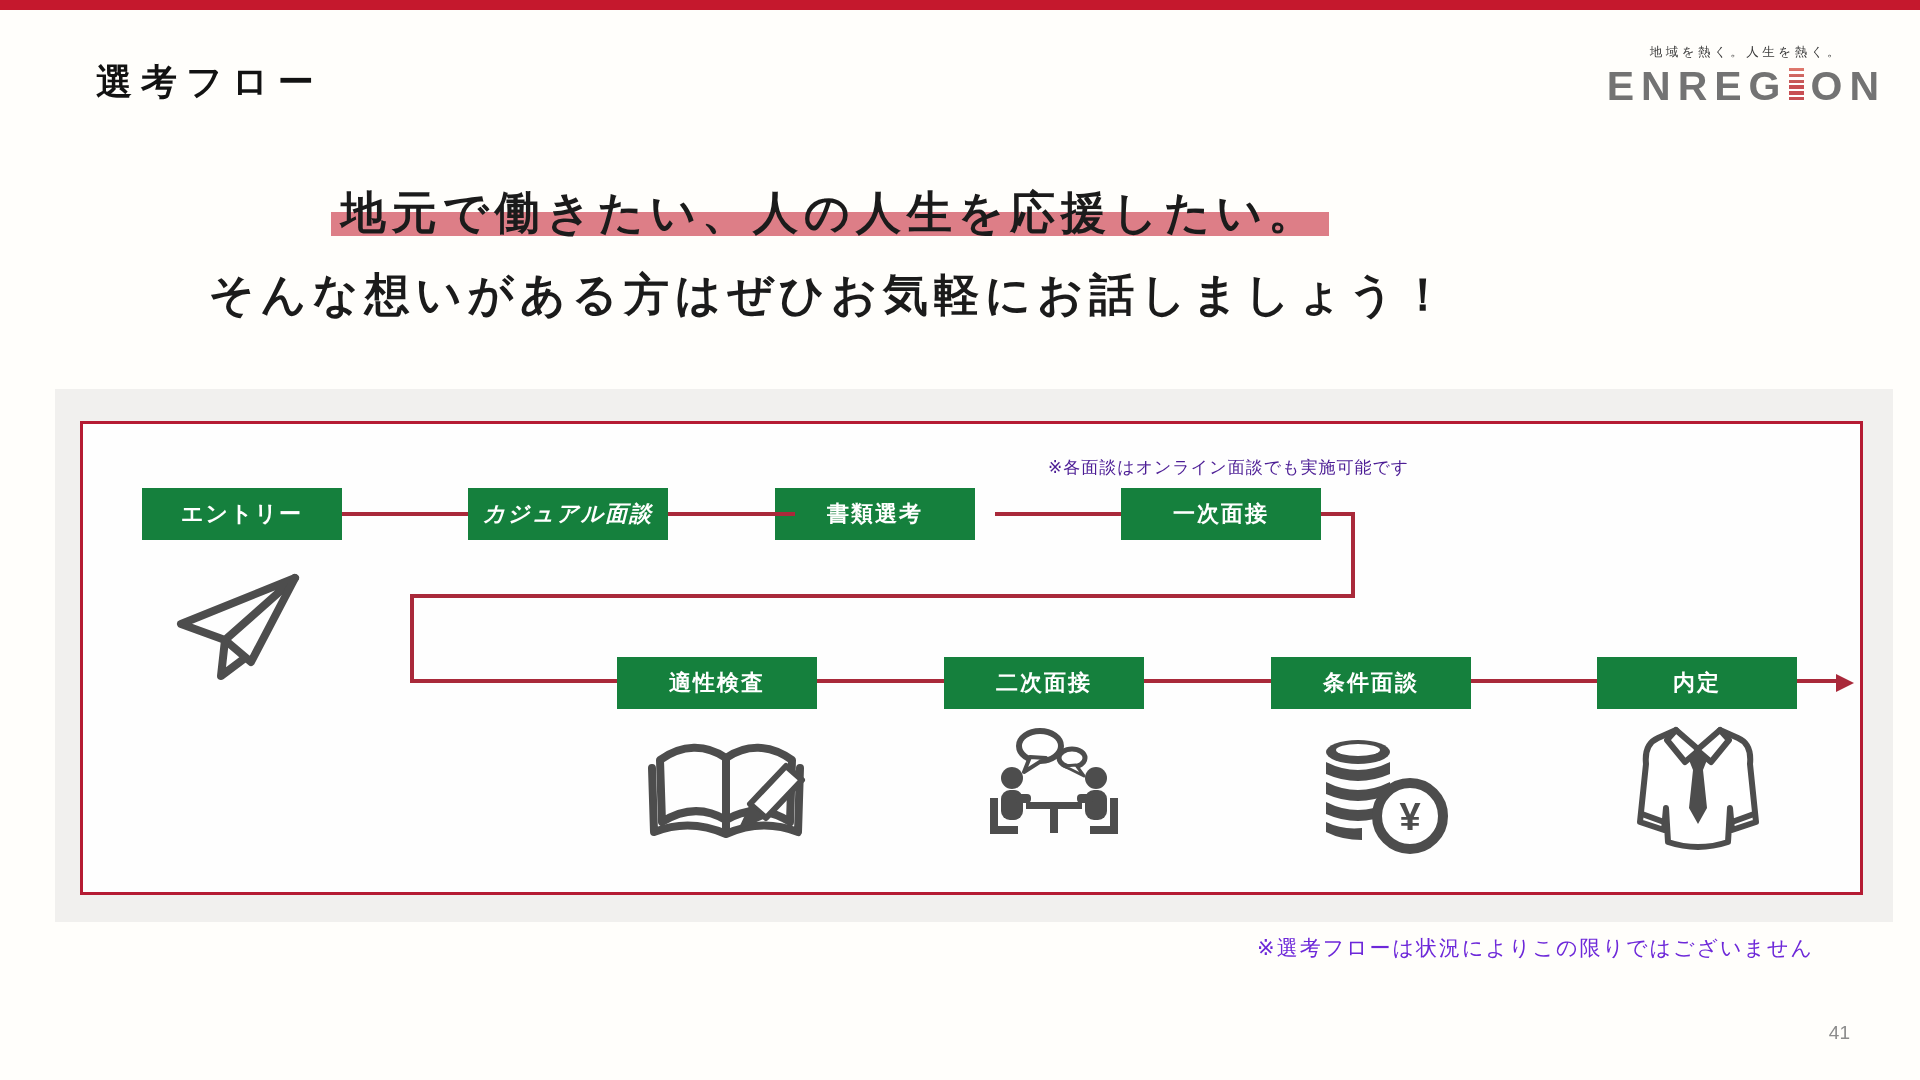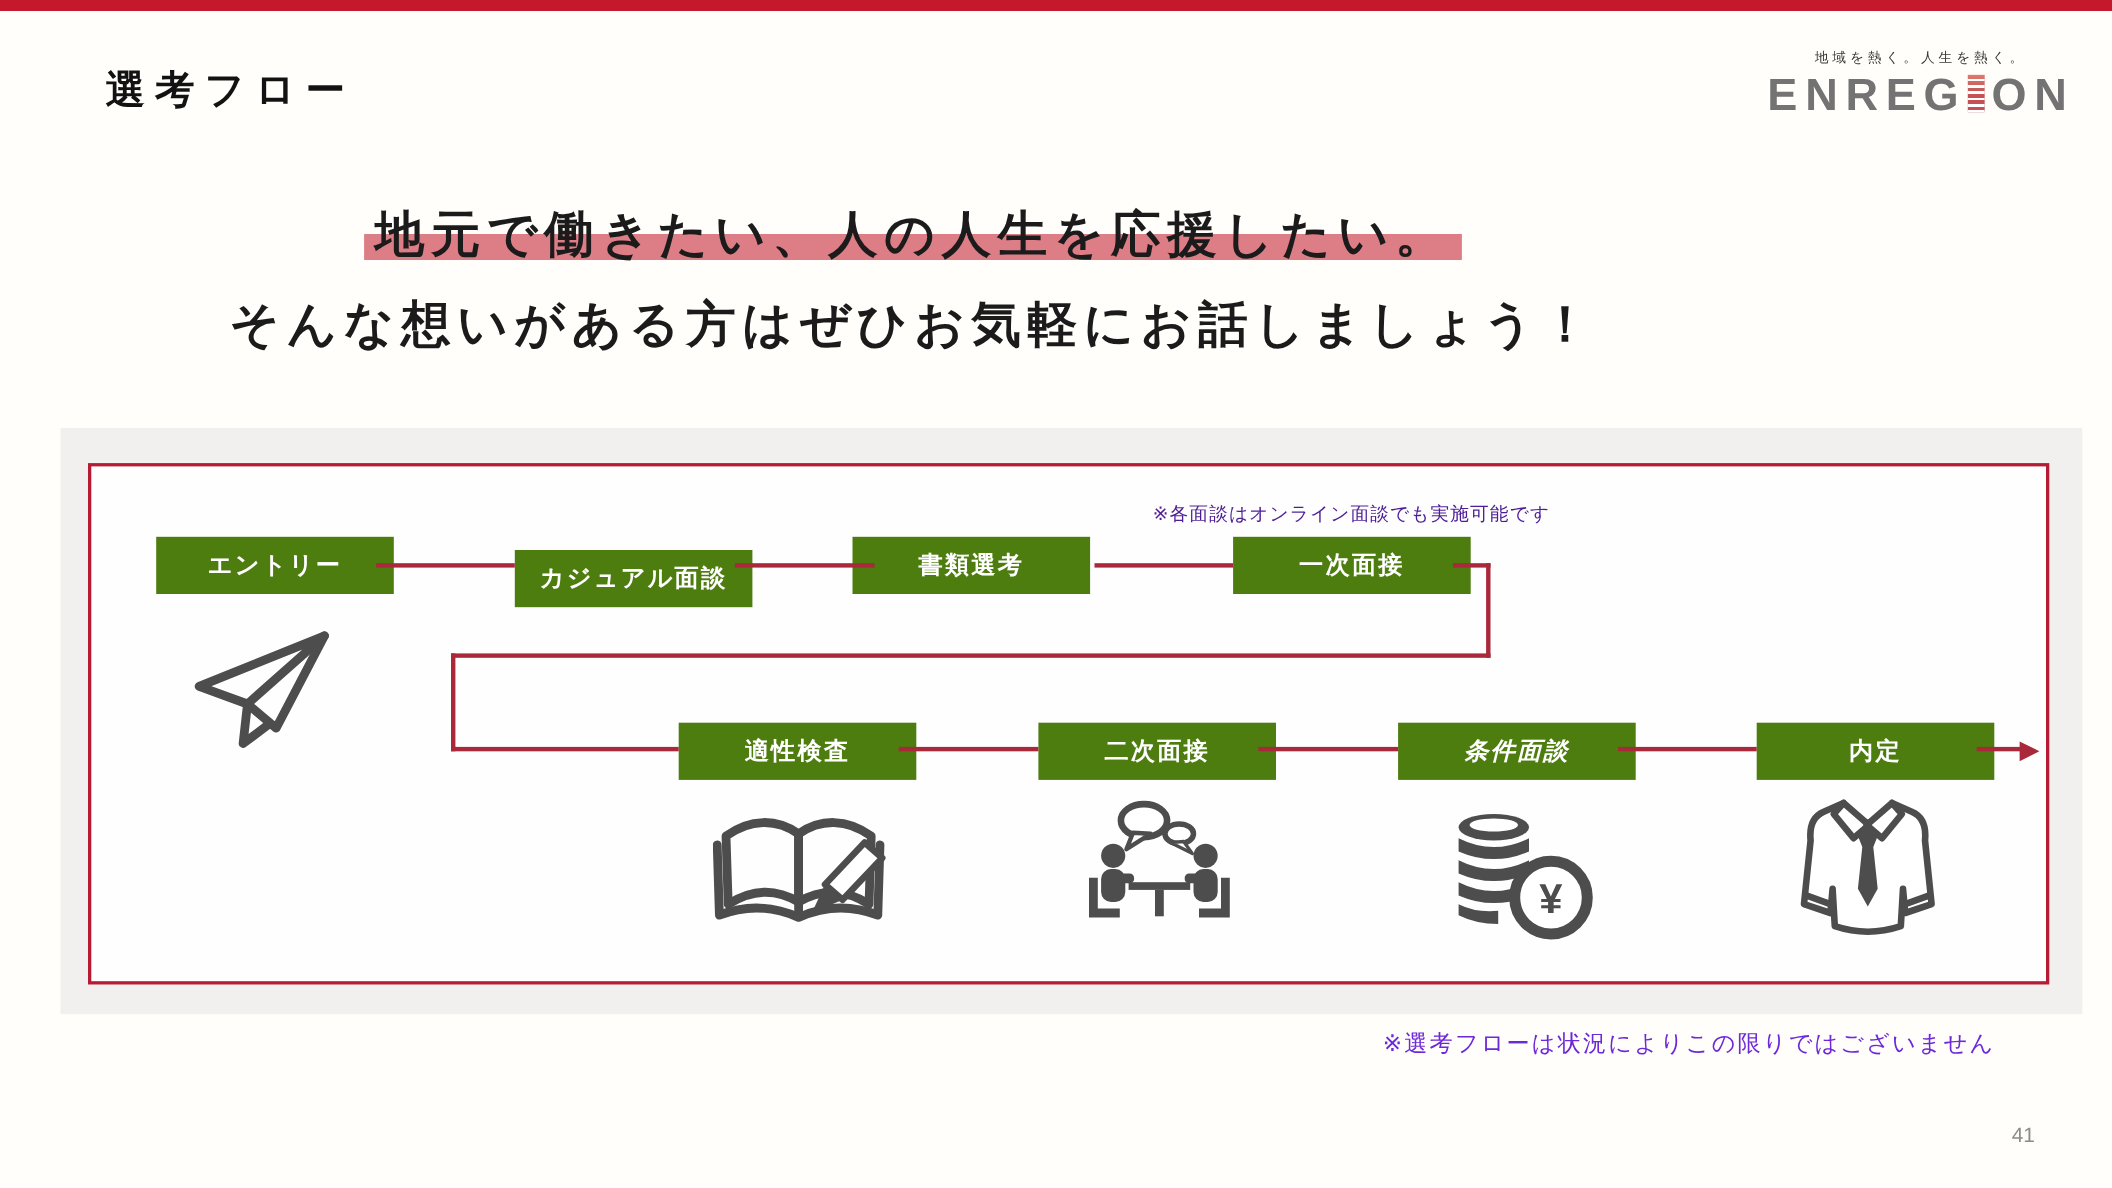--- a/index.html
+++ b/index.html
@@ -37,21 +37,21 @@
   }
   .headline-line2 { margin-top:22px; font-size:45px; font-weight:bold; letter-spacing:6px; color:#1b1b1b;text-align:center; }
 
   
   .gray-panel { position:absolute; left:55px; top:389px; width:1838px; height:533px; background:#f1f0ee; }
   .red-frame { position:absolute; left:80px; top:421px; width:1783px; height:474px; background:#fefefe; border:3px solid #b51b33; }
 
   .online-note { position:absolute; left:1048px; top:456px; font-size:17px; letter-spacing:1px; color:#4c1d95; }
 
   .step {
-    position:absolute; width:216px; height:52px; background:#4d7c0f;
+    position:absolute; width:200px; height:52px; background:#15803d;
     color:#ffffff; font-size:22px; font-weight:bold; letter-spacing:2px;
     display:flex; align-items:center; justify-content:center;
   }
   .hline { position:absolute; height:4px; background:#a9293a; }
   .vline { position:absolute; width:4px; background:#a9293a; }
   .arrowhead {
     position:absolute; left:1836px; top:674px; width:0; height:0;
     border-left:18px solid #a9293a; border-top:9px solid transparent; border-bottom:9px solid transparent;
   }
 
@@ -76,27 +76,27 @@
   <div class="headline-line1"><span class="hl-mark">地元で働きたい、人の人生を応援したい。</span></div>
   <div class="headline-line2">そんな想いがある方はぜひお気軽にお話しましょう！</div>
 </div>
 
 <div class="gray-panel"></div>
 <div class="red-frame"></div>
 
 <div class="online-note">※各面談はオンライン面談でも実施可能です</div>
 
 <div class="step" style="left:142px; top:488px;">エントリー</div>
-<div class="step" style="left:468px; top:500px;">カジュアル面談</div>
+<div class="step" style="left:468px; top:488px;font-style:italic;">カジュアル面談</div>
 <div class="step" style="left:775px; top:488px;">書類選考</div>
 <div class="step" style="left:1121px; top:488px;">一次面接</div>
 
 <div class="step" style="left:617px; top:657px;">適性検査</div>
 <div class="step" style="left:944px; top:657px;">二次面接</div>
-<div class="step" style="left:1271px; top:657px;font-style:italic;">条件面談</div>
+<div class="step" style="left:1271px; top:657px;">条件面談</div>
 <div class="step" style="left:1597px; top:657px;">内定</div>
 
 <div class="hline" style="left:342px; top:512px; width:126px;"></div>
 <div class="hline" style="left:668px; top:512px; width:127px;"></div>
 <div class="hline" style="left:995px; top:512px; width:126px;"></div>
 <div class="hline" style="left:1321px; top:512px; width:34px;"></div>
 <div class="vline" style="left:1351px; top:512px; height:86px;"></div>
 <div class="hline" style="left:410px; top:594px; width:945px;"></div>
 <div class="vline" style="left:410px; top:594px; height:89px;"></div>
 <div class="hline" style="left:410px; top:679px; width:207px;"></div>

